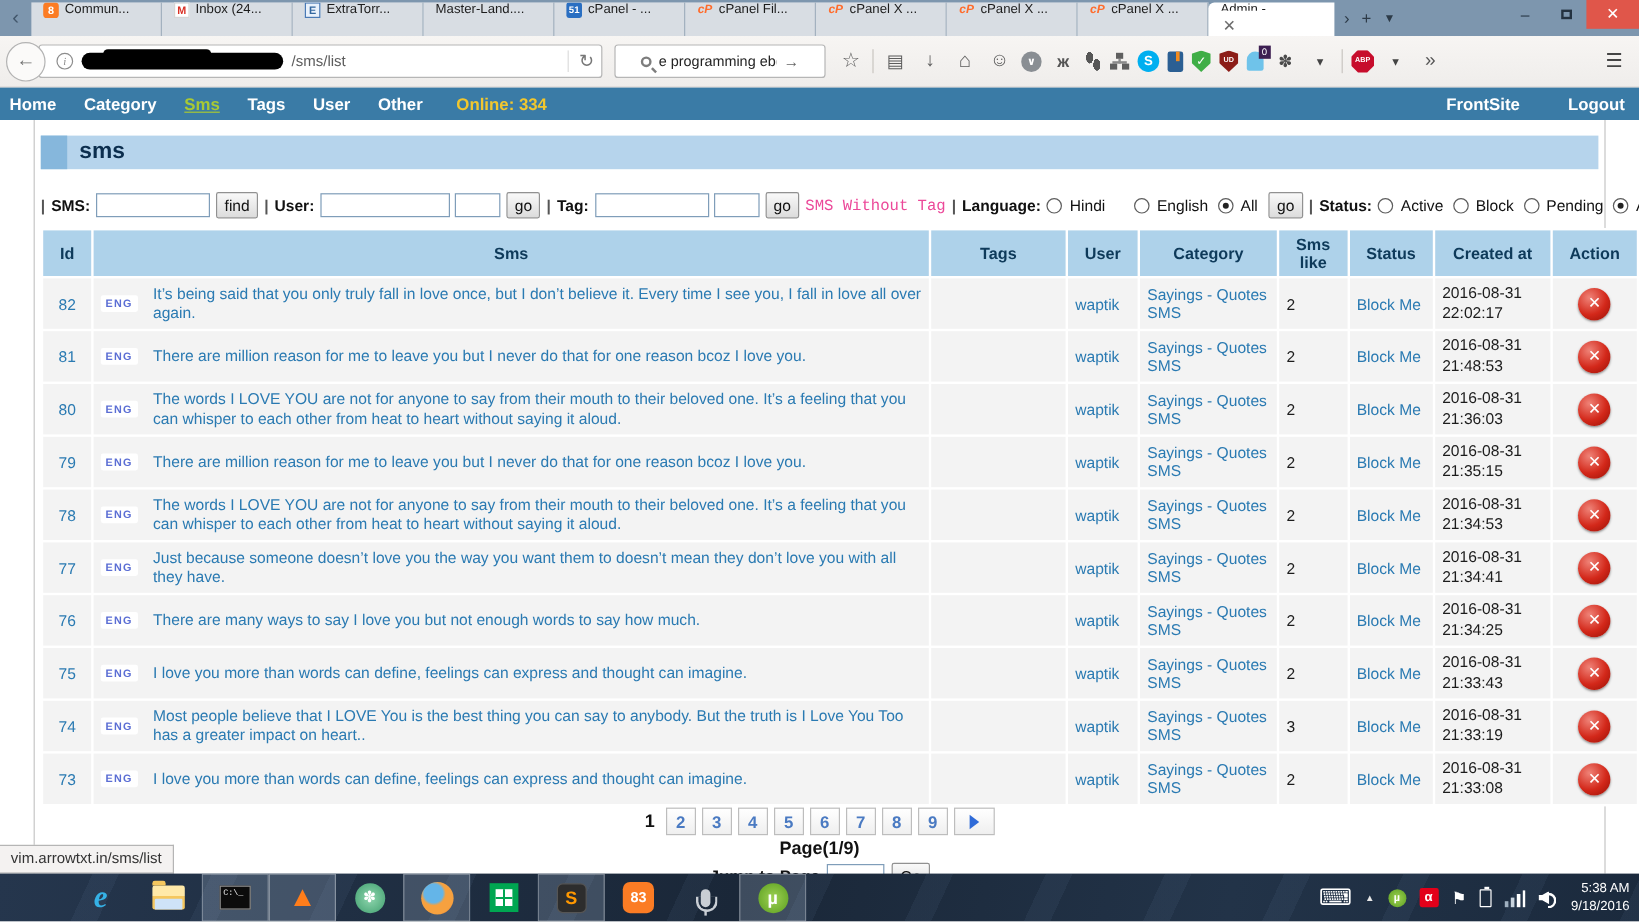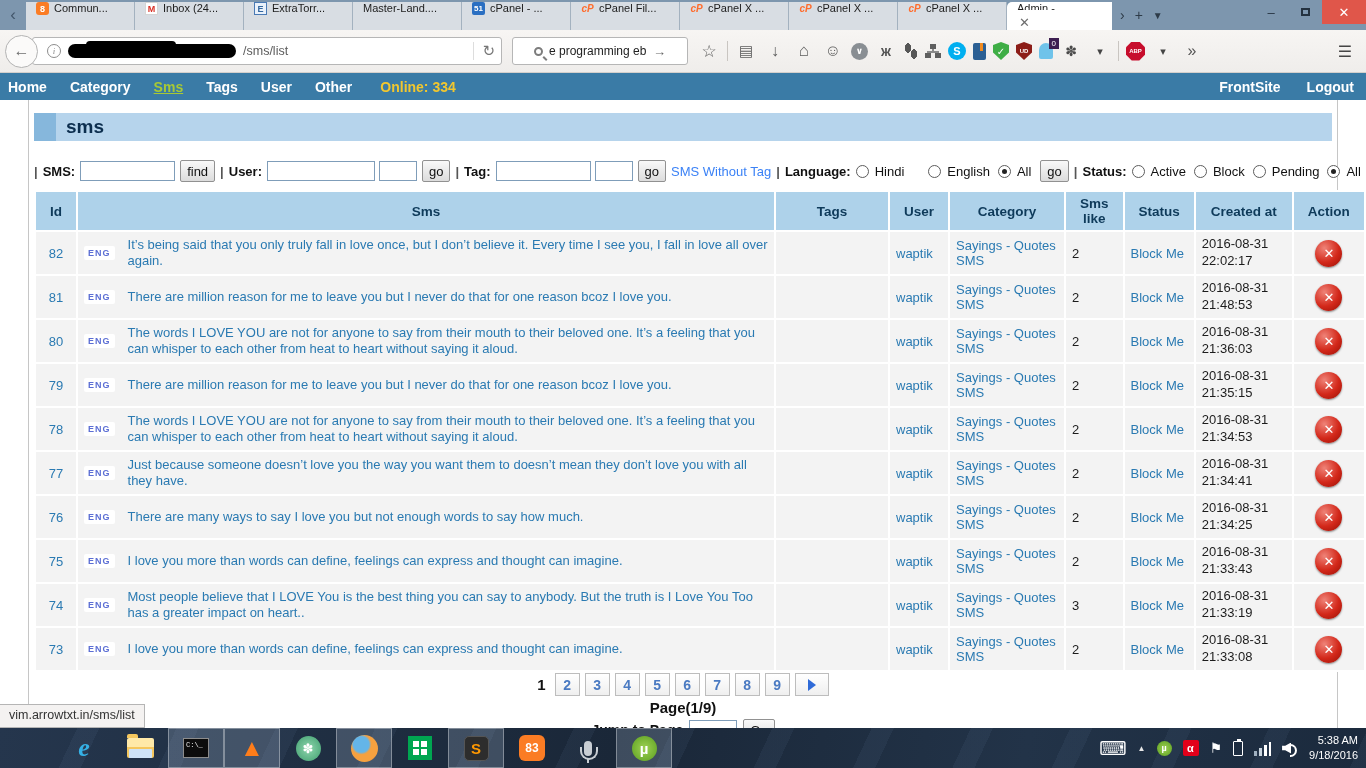--- a/index.html
+++ b/index.html
@@ -78,36 +78,36 @@
   .ic-chevrons::before { content:"»"; font-size:16px; color:#555; }
   .ic-menu { margin-left:auto; margin-right:10px; }
   .ic-menu::before { content:"☰"; font-size:16px; color:#454545; }
 
   
   .adminbar { position:absolute; top:73px; left:0; width:1366px; height:27px; background:#3a7ba6; display:flex; align-items:center; font-weight:bold; font-size:14px; color:#fff; padding:0 12px 0 8px; }
   .adminbar .navitems { display:flex; gap:23px; align-items:center; }
   .adminbar a { color:#fff; text-decoration:none; }
   .adminbar .nav-active { color:#a8c934; text-decoration:underline; }
   .online { color:#f2c72e; margin-left:28px; }
-  .adminbar .rightitems { margin-left:auto; display:flex; gap:26px; }
+  .adminbar .rightitems { margin-left:auto; display:flex; gap:40px; }
 
   
   .page-frame { position:absolute; left:28px; top:100px; width:1310px; bottom:40px; border-left:1px solid #c6c6c6; border-right:1px solid #c6c6c6; background:#fff; }
   .titlebar { position:absolute; left:34px; top:113px; width:1298px; height:28px; background:#b6d4ec; display:flex; align-items:center; }
   .titlebar .lead { width:22px; height:28px; background:#86b7dc; flex:none; }
   .titlebar .ptitle { color:#0c2e4e; font-size:19px; font-weight:bold; margin-left:10px; line-height:26px; }
 
   
   .filters { position:absolute; left:34px; top:156px; width:1310px; height:30px; display:flex; align-items:center; font-size:13px; color:#111; gap:5px; white-space:nowrap; }
   .filters b { font-weight:bold; }
   .sep { color:#555; font-weight:bold; }
   .fin { height:20px; border:1px solid #7f9db9; font-size:12px; padding:0 3px; }
   .fin.w95 { width:95px; } .fin.w108 { width:108px; } .fin.w38 { width:38px; margin-left:-1px; }
   .fbtn { height:22px; background:linear-gradient(#f9f9f9,#dcdcdc); border:1px solid #919191; border-radius:2px; font-size:13px; padding:0 6px; color:#111; }
-  .flink { color:#3b82f6; text-decoration:none; }
+  .flink { color:#ec4899; text-decoration:none;font-family:Liberation Mono, monospace; }
   .radio { width:13px; height:13px; border:1px solid #5d5d5d; border-radius:50%; background:#fff; display:inline-block; vertical-align:-2px; position:relative; margin-right:2px; }
   .radio.checked::after { content:""; position:absolute; left:3px; top:3px; width:5px; height:5px; border-radius:50%; background:#222; }
 
   
   .smstable { position:absolute; left:34px; top:190px; border-collapse:separate; border-spacing:2px; background:#fff; table-layout:fixed; }
   .smstable th { background:#aed2ea; color:#0e3a5a; font-size:13.5px; font-weight:bold; text-align:center; padding:4px 14px; height:34px; }
   .smstable td { background:#f3f3f3; font-size:13px; vertical-align:middle; padding:4px 6px; height:42px; }
   td.c-id { color:#2a7ab2; text-align:center; }
   td.c-sms { color:#2a7ab2; }
   .smscell { display:flex; align-items:center; gap:13px; }

